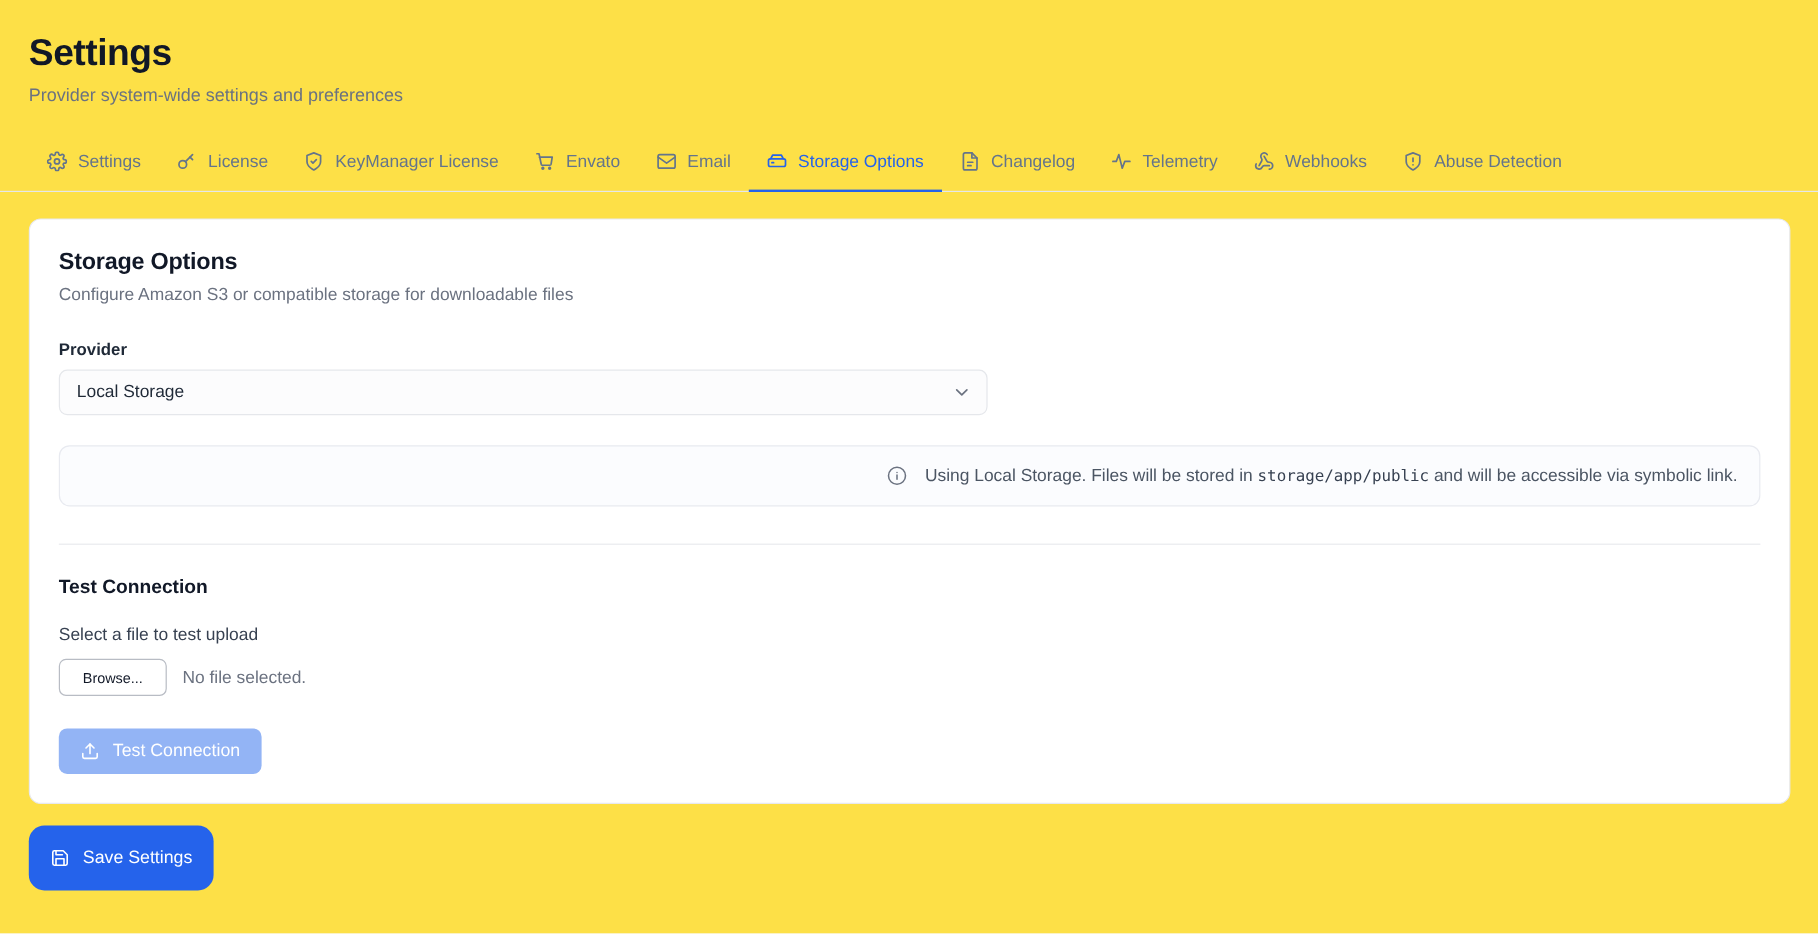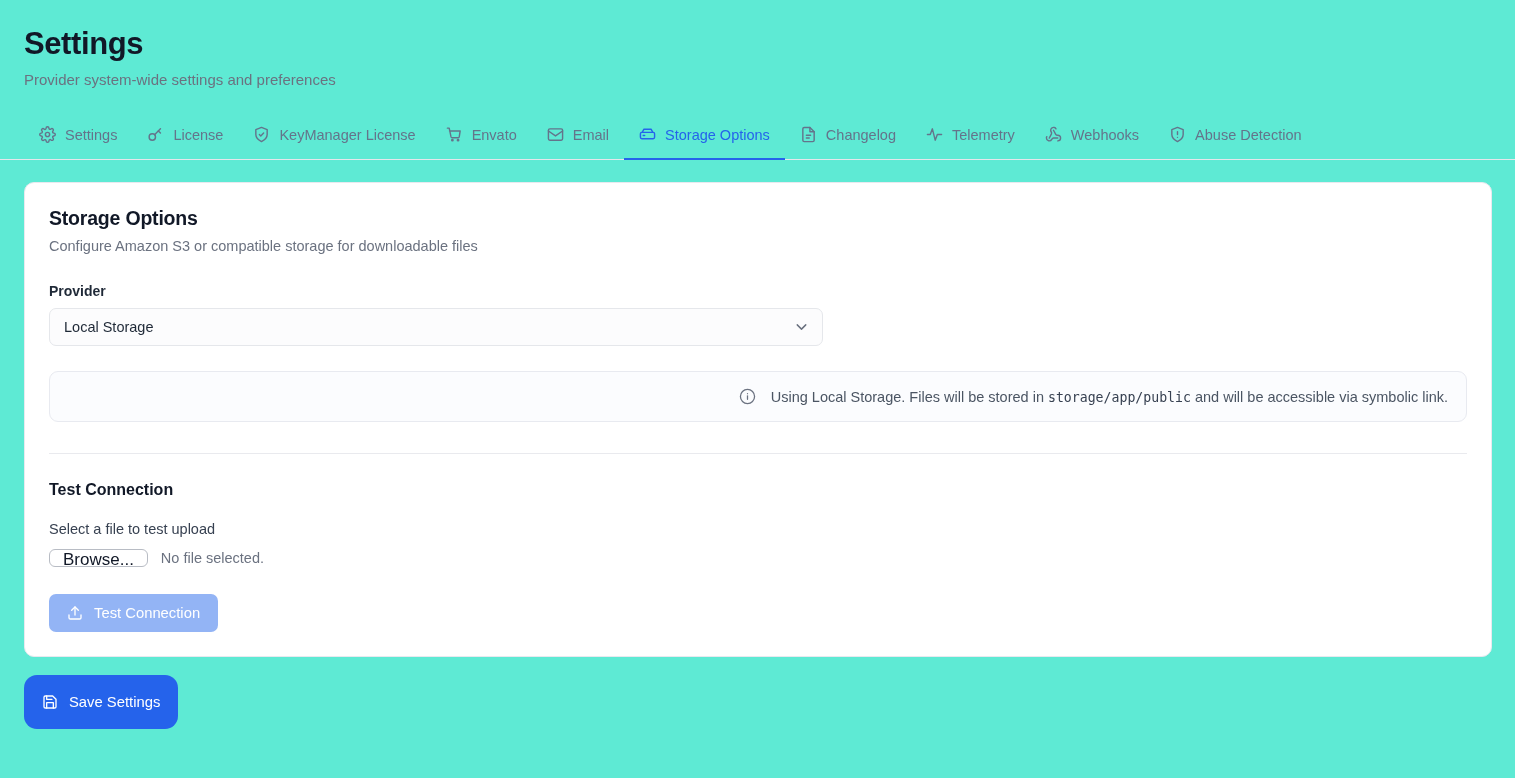--- a/index.html
+++ b/index.html
@@ -10,21 +10,21 @@
     height: 778px;
     background: #fafafa;
     font-family: "Liberation Sans", sans-serif;
     -webkit-font-smoothing: antialiased;
   }
   .page {
     width: 1515px;
     height: 778px;
     position: relative;
     overflow: hidden;
-    background: #5eead4;
+    background: #fde047;
   }
 
   
   .page-header { padding: 24px 24px 0 24px; }
   .page-title {
     font-size: 31px;
     font-weight: 700;
     color: #111827;
     letter-spacing: -0.4px;
     margin: 0;
@@ -158,27 +158,27 @@
     margin: 22px 0 0 0;
   }
 
   .file-row {
     display: flex;
     align-items: center;
     gap: 13px;
     margin-top: 12px;
   }
   .browse-btn {
-    height: 18px;
+    height: 31px;
     min-width: 90px;
     padding: 0 13px;
     background: #ffffff;
     border: 1px solid #b8bcc4;
     border-radius: 6px;
-    font-size: 17px;
+    font-size: 12px;
     color: #111827;
     font-family: "Liberation Sans", sans-serif;
     cursor: pointer;
   }
   .no-file {
     font-size: 14.5px;
     color: #6b7280;
   }
 
   .btn {

